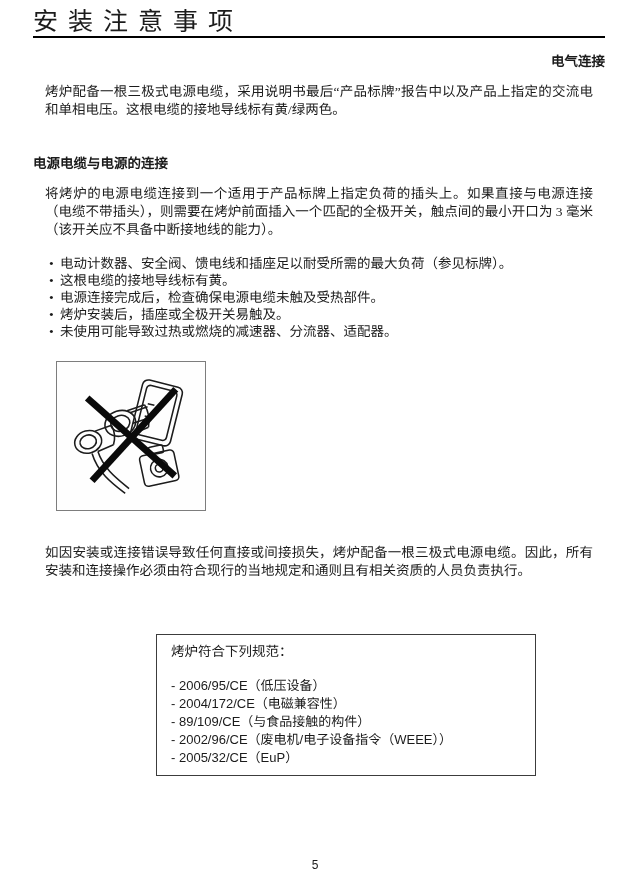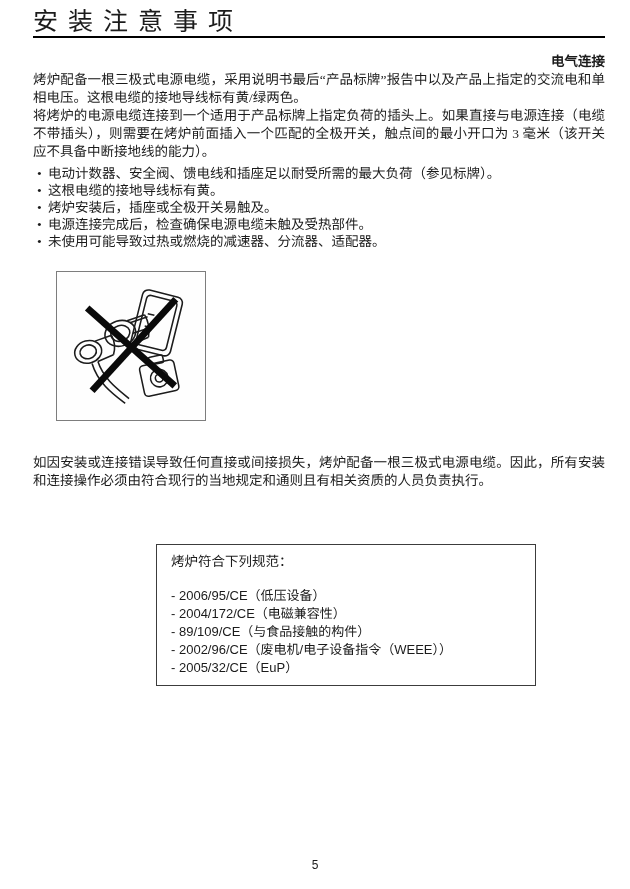--- a/index.html
+++ b/index.html
@@ -32,29 +32,29 @@
   }
   .sec-heading {
     margin: 0;
     font-size: 13.5px;
     font-weight: 700;
     line-height: 18px;
   }
   .sec1-heading { margin-top: 15px; text-align: right; }
   .sec2-heading { margin-top: 36px; }
   .para {
-    margin: 0;
+    margin: 12px;
     text-align: justify;
   }
   .checklist-intro {
     margin: 13px 0 0 0;
   }
   .checklist {
     list-style: none;
-    margin: 4px;
+    margin: 16px;
     padding: 0;
     line-height: 17px;
   }
   .checklist li {
     white-space: nowrap;
   }
   .bullet {
     display: inline-block;
     width: 11px;
     text-align: left;
@@ -103,28 +103,29 @@
 </head>
 <body>
 
 <div class="page">
 
   <h1 class="doc-title">安装注意事项</h1>
 
   <h2 class="sec-heading sec1-heading">电气连接</h2>
   <p class="para">烤炉配备一根三极式电源电缆，采用说明书最后“产品标牌”报告中以及产品上指定的交流电和单相电压。这根电缆的接地导线标有黄/绿两色。</p>
 
+  <h2 class="sec-heading sec2-heading">电源电缆与电源的连接</h2>
   <p class="para">将烤炉的电源电缆连接到一个适用于产品标牌上指定负荷的插头上。如果直接与电源连接（电缆不带插头），则需要在烤炉前面插入一个匹配的全极开关，触点间的最小开口为 3 毫米（该开关应不具备中断接地线的能力）。</p>
 
 
   <ul class="checklist">
     <li><span class="bullet">•</span><span>电动计数器、安全阀、馈电线和插座足以耐受所需的最大负荷（参见标牌）。</span></li>
     <li><span class="bullet">•</span><span>这根电缆的接地导线标有黄。</span></li>
+    <li><span class="bullet">•</span><span>电源连接完成后，检查确保电源电缆未触及受热部件。</span></li>
     <li><span class="bullet">•</span><span>烤炉安装后，插座或全极开关易触及。</span></li>
-    <li><span class="bullet">•</span><span>电源连接完成后，检查确保电源电缆未触及受热部件。</span></li>
     <li><span class="bullet">•</span><span>未使用可能导致过热或燃烧的减速器、分流器、适配器。</span></li>
   </ul>
 
   <figure class="warning-figure">
     <svg viewBox="0 0 150 150" width="146" height="146" xmlns="http://www.w3.org/2000/svg" role="img">
       <g fill="none" stroke="#1c1c1c" stroke-width="1.6" stroke-linejoin="round">
 
         <g transform="rotate(14 100 52)">
           <rect x="80" y="20" width="42" height="62" rx="6"></rect>
           <rect x="85" y="25" width="32" height="52" rx="4"></rect>

